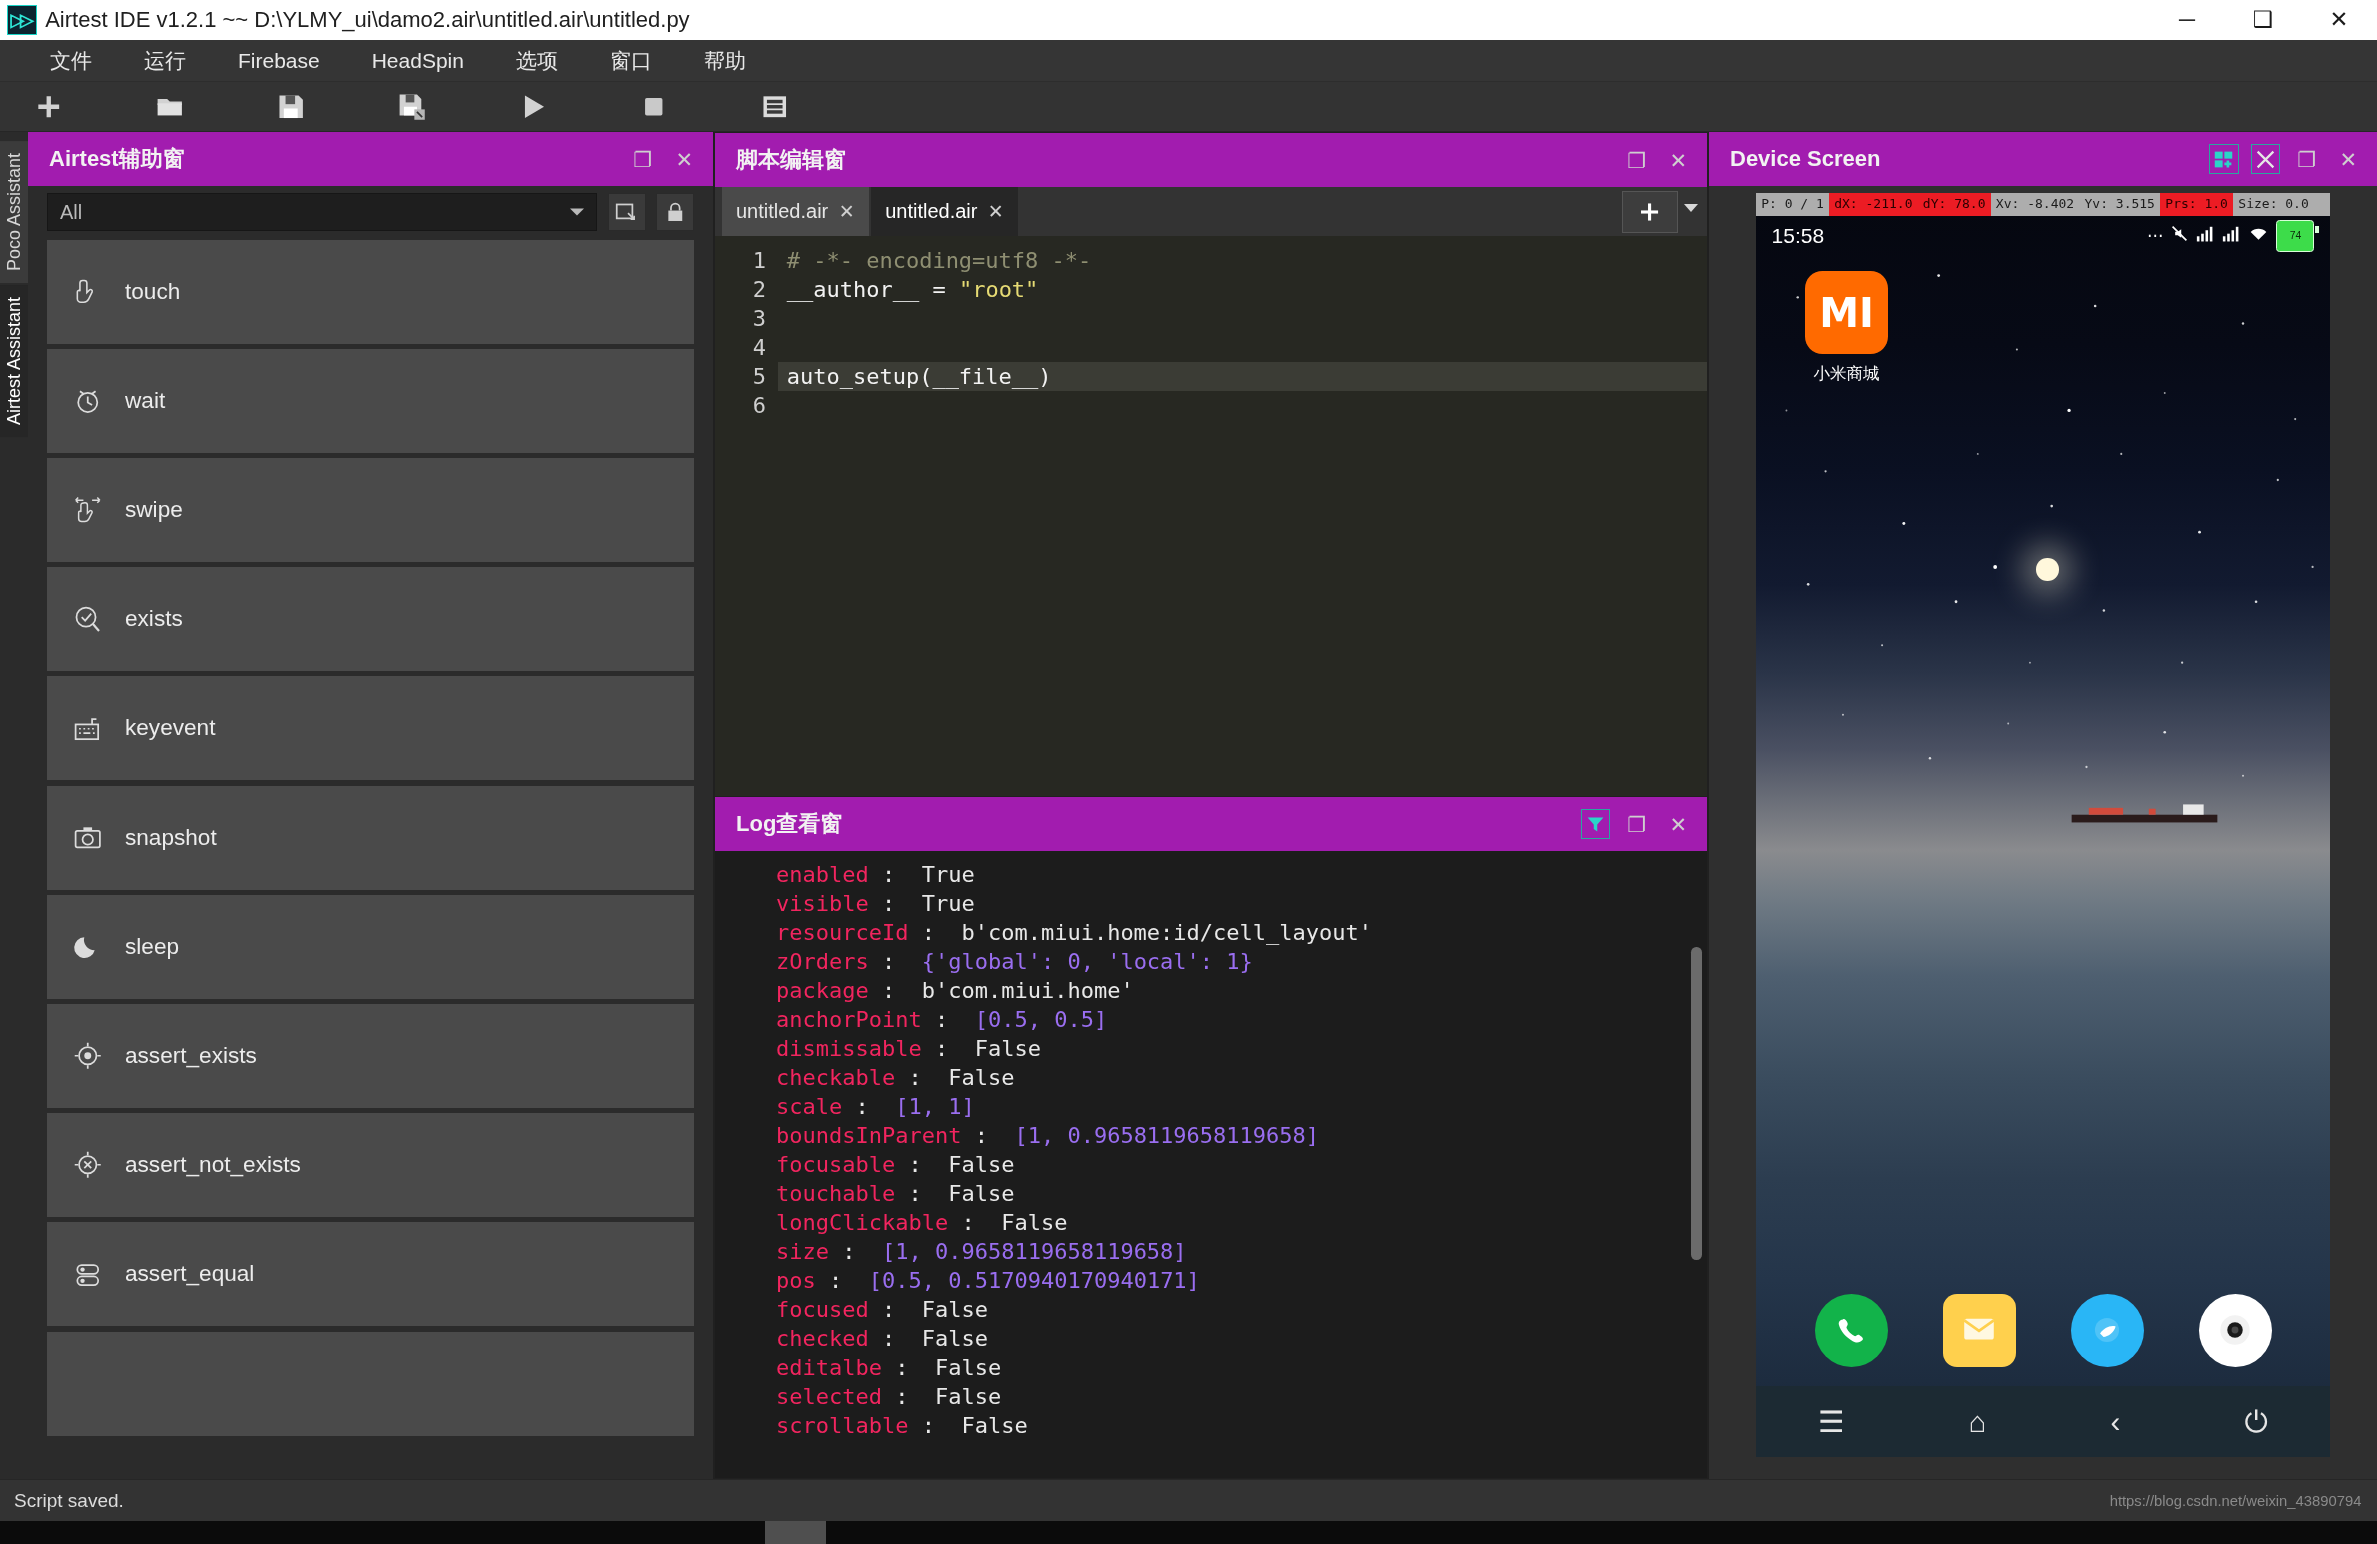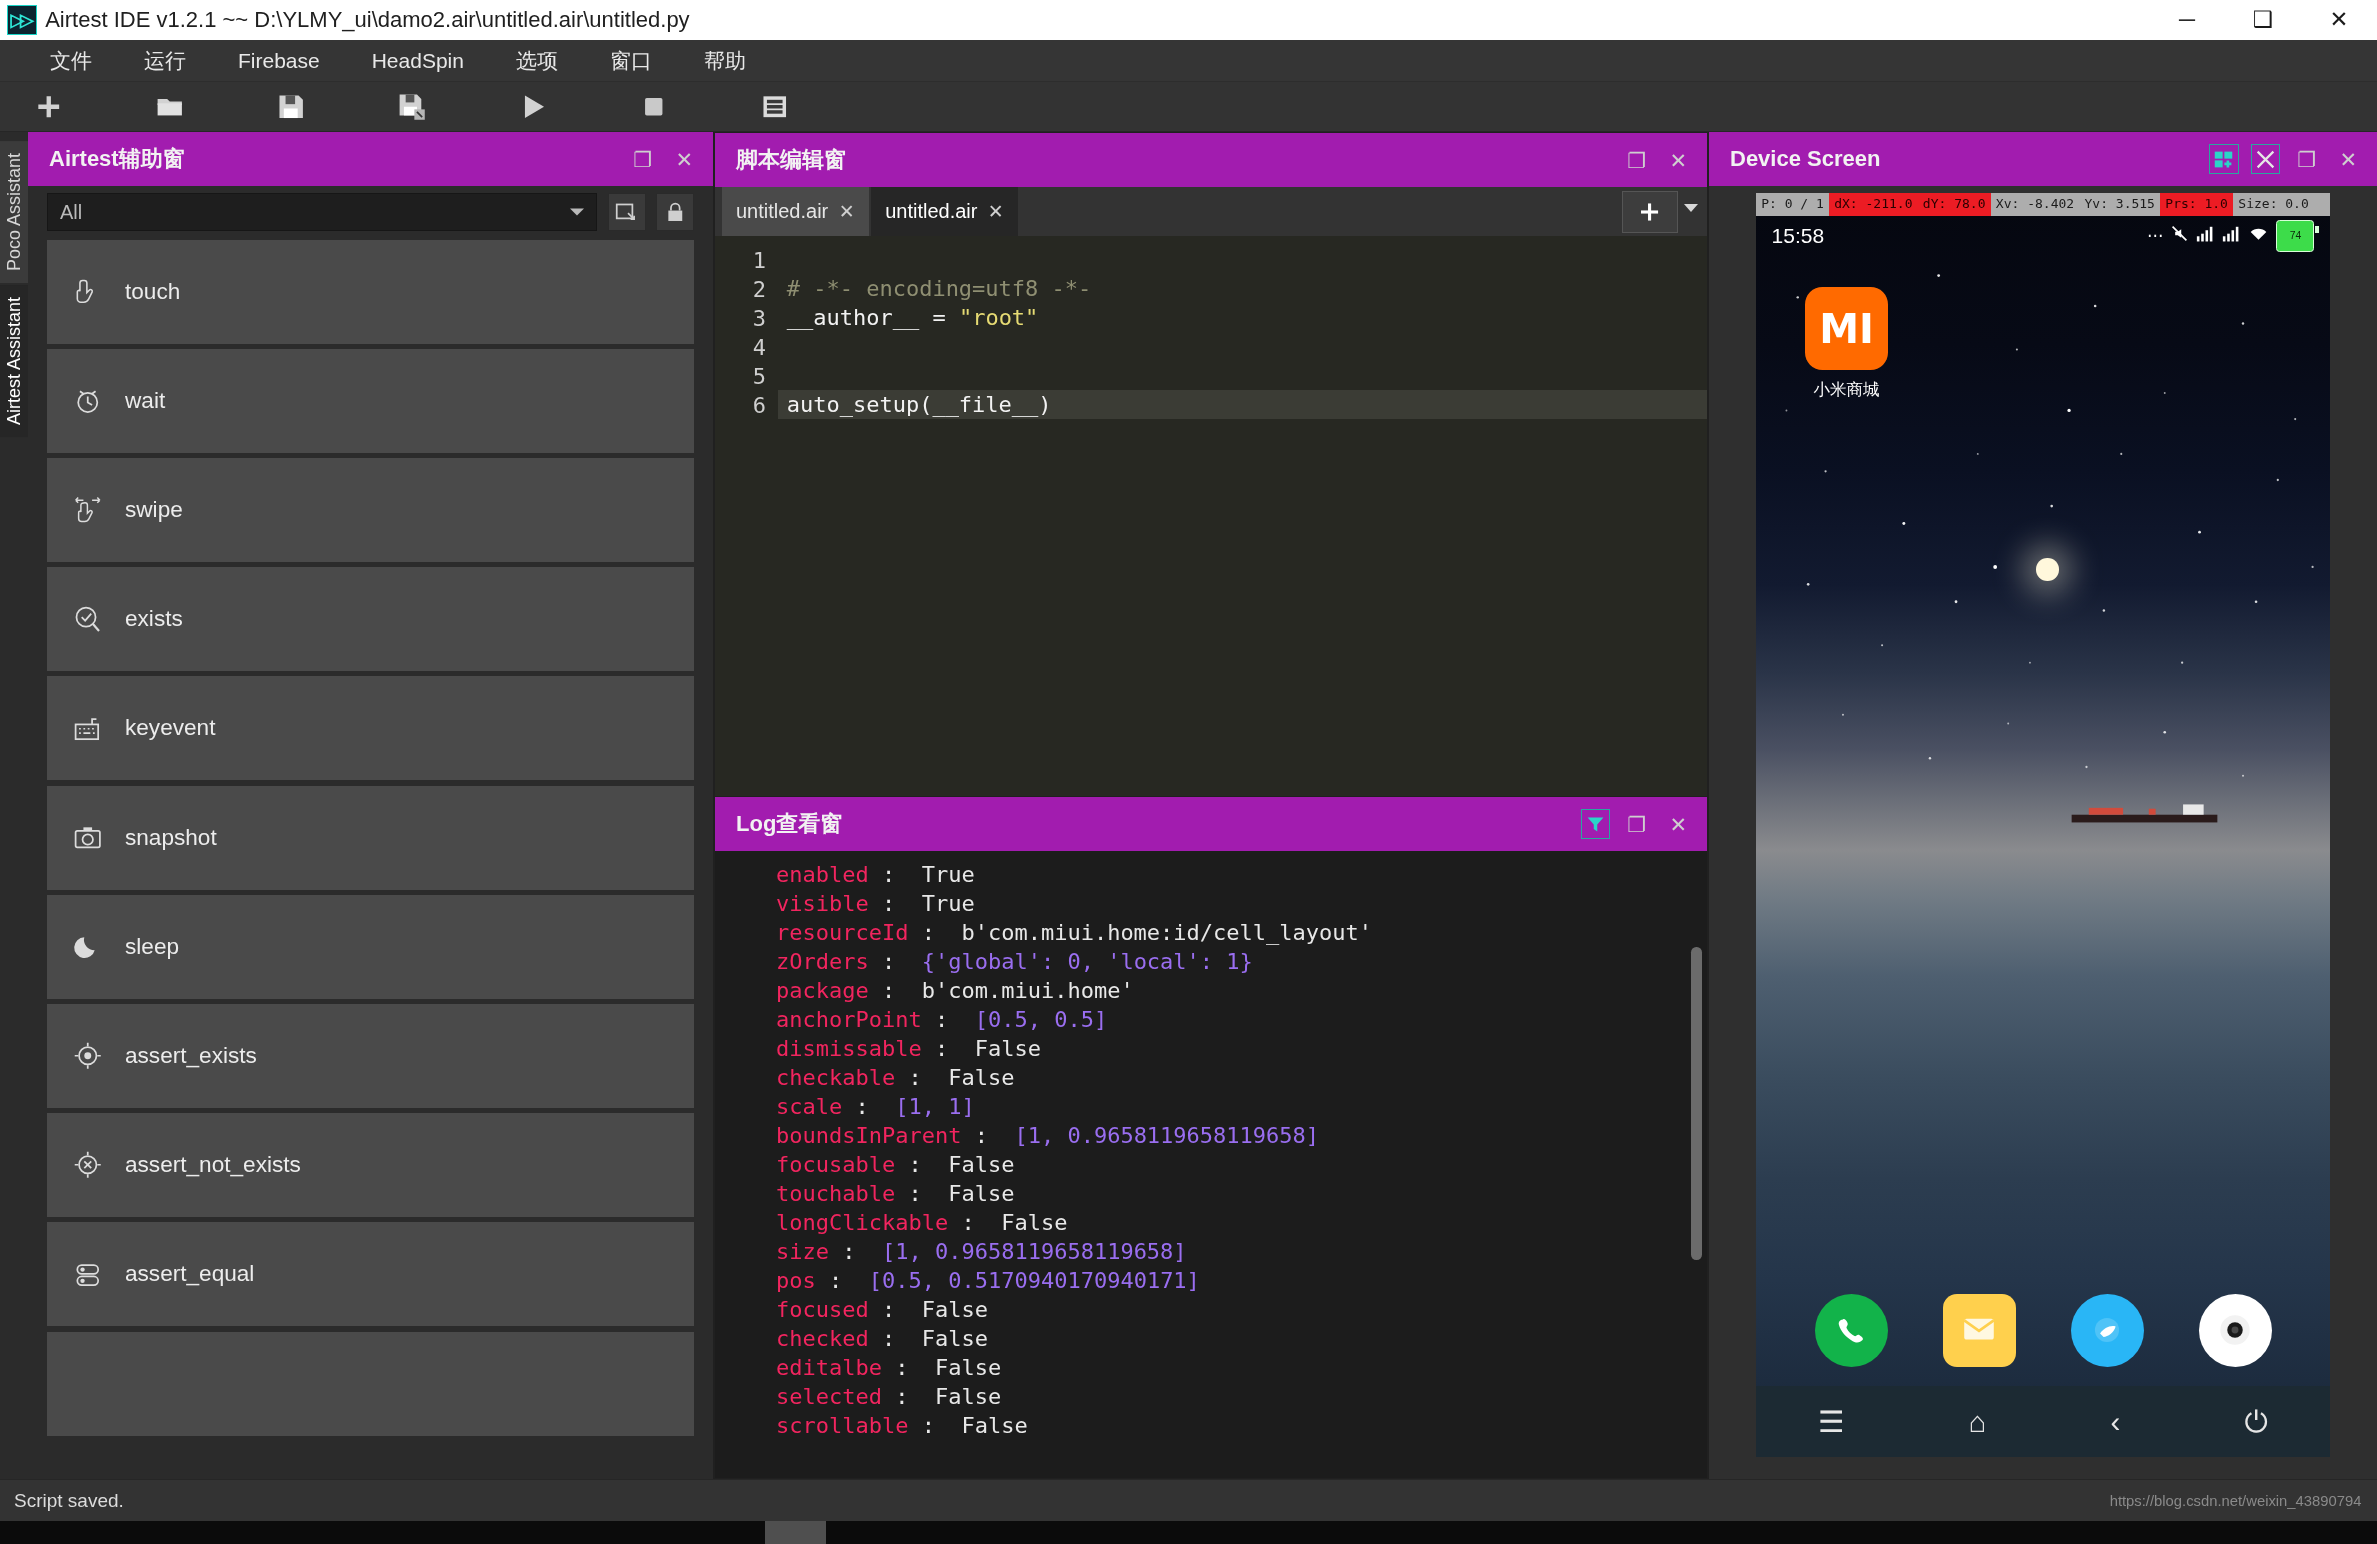--- a/index.html
+++ b/index.html
@@ -162,21 +162,21 @@
   }
   .code-area {
     flex: 1 1 auto; background: #272822; display: flex; min-height: 0;
     font-family: "DejaVu Sans Mono", monospace; font-size: 22px; line-height: 29px;
     overflow: hidden;
   }
   .gutter {
     flex: 0 0 63px; text-align: right; padding: 10.4px 12px 0 0;
     color: #cfcfcf; background: #272822; user-select: none;
   }
-  .code-lines { flex: 1 1 auto; padding-top: 10.4px; margin-top: 28px; }
+  .code-lines { flex: 1 1 auto; padding-top: 10.4px; }
   .cl { height: 29px; white-space: pre; padding-left: 8.7px; }
   .cl.cur { background: #3b3c35; }
   .c-comment { color: #8f8f72; }
   .c-var { color: #f2f2f2; }
   .c-op { color: #f2f2f2; }
   .c-str { color: #e6db74; }
   .c-kw { color: #f92672; }
   .c-mod { color: #f2f2f2; }
   .c-attr { color: #a6e22e; }
   .c-fn { color: #f2f2f2; }
@@ -233,21 +233,21 @@
   .batt {
     width: 38px; height: 32px; border: 1.7px solid #d8ffd8; border-radius: 3.5px;
     background: #3ddc4a; color: #0a2a0a; font-size: 10.4px;
     display: flex; align-items: center; justify-content: center; position: relative;
   }
   .batt::after { content: ""; position: absolute; right: -5.2px; top: 5.2px; width: 3.5px; height: 7px; background: #d8ffd8; }
 
   .stars { position: absolute; inset: 0; z-index: 1; pointer-events: none; }
 
   .app-icon {
-    position: absolute; left: 49px; top: 94px; z-index: 4;
+    position: absolute; left: 49px; top: 78px; z-index: 4;
     display: flex; flex-direction: column; align-items: center; gap: 8.7px;
   }
   .app-icon .tile {
     width: 83px; height: 83px; background: #ff6a00; border-radius: 17.4px;
     display: flex; align-items: center; justify-content: center;
     color: #fff; font-size: 40px; font-weight: bold; font-family: "DejaVu Sans", sans-serif;
   }
   .app-icon .name { color: #fff; font-size: 16.5px; }
 
   .moon {

